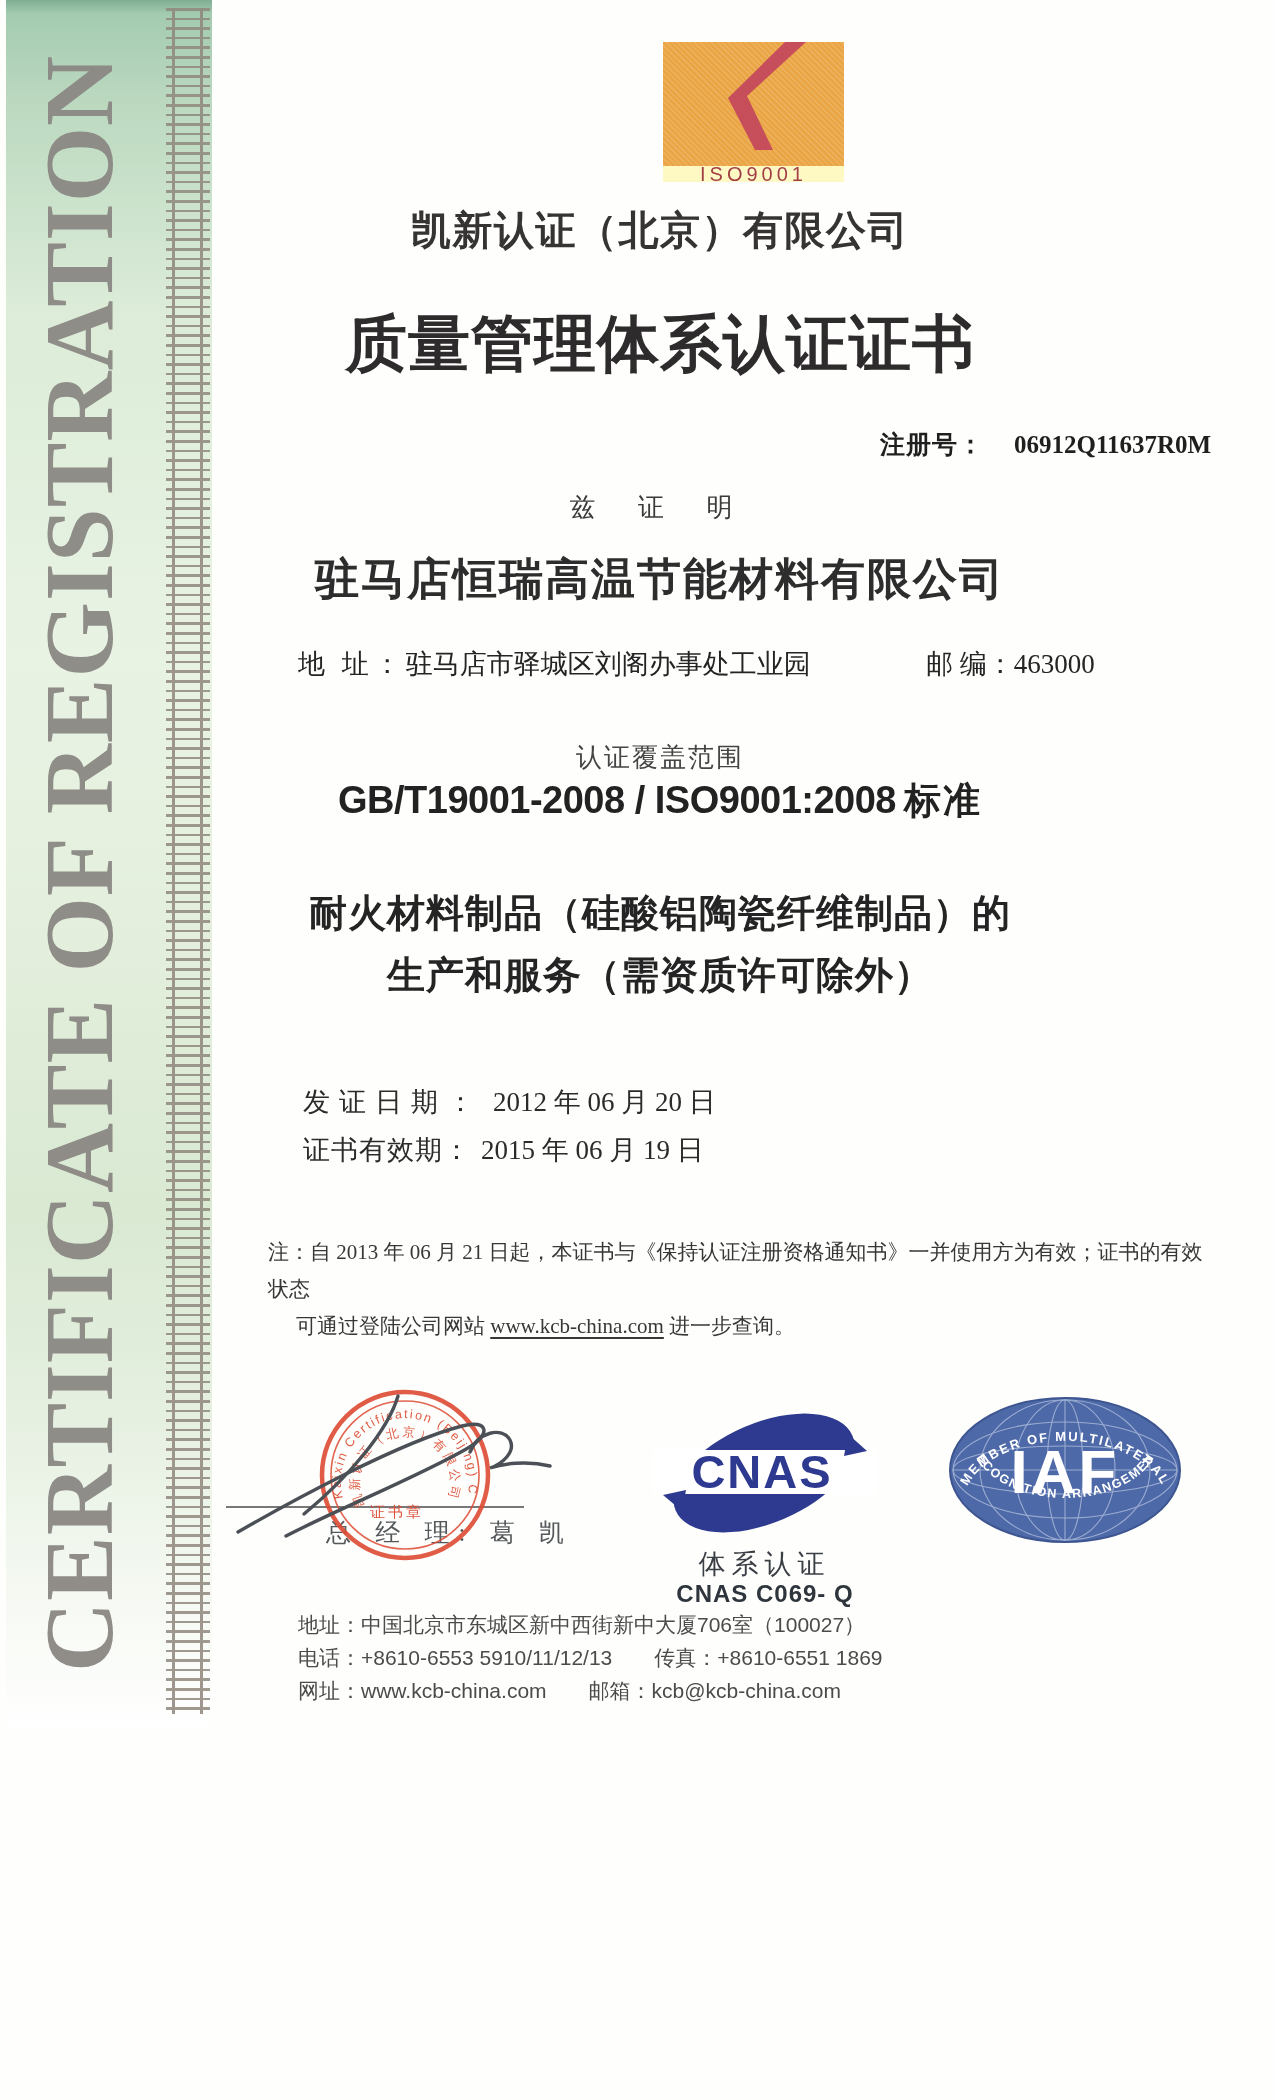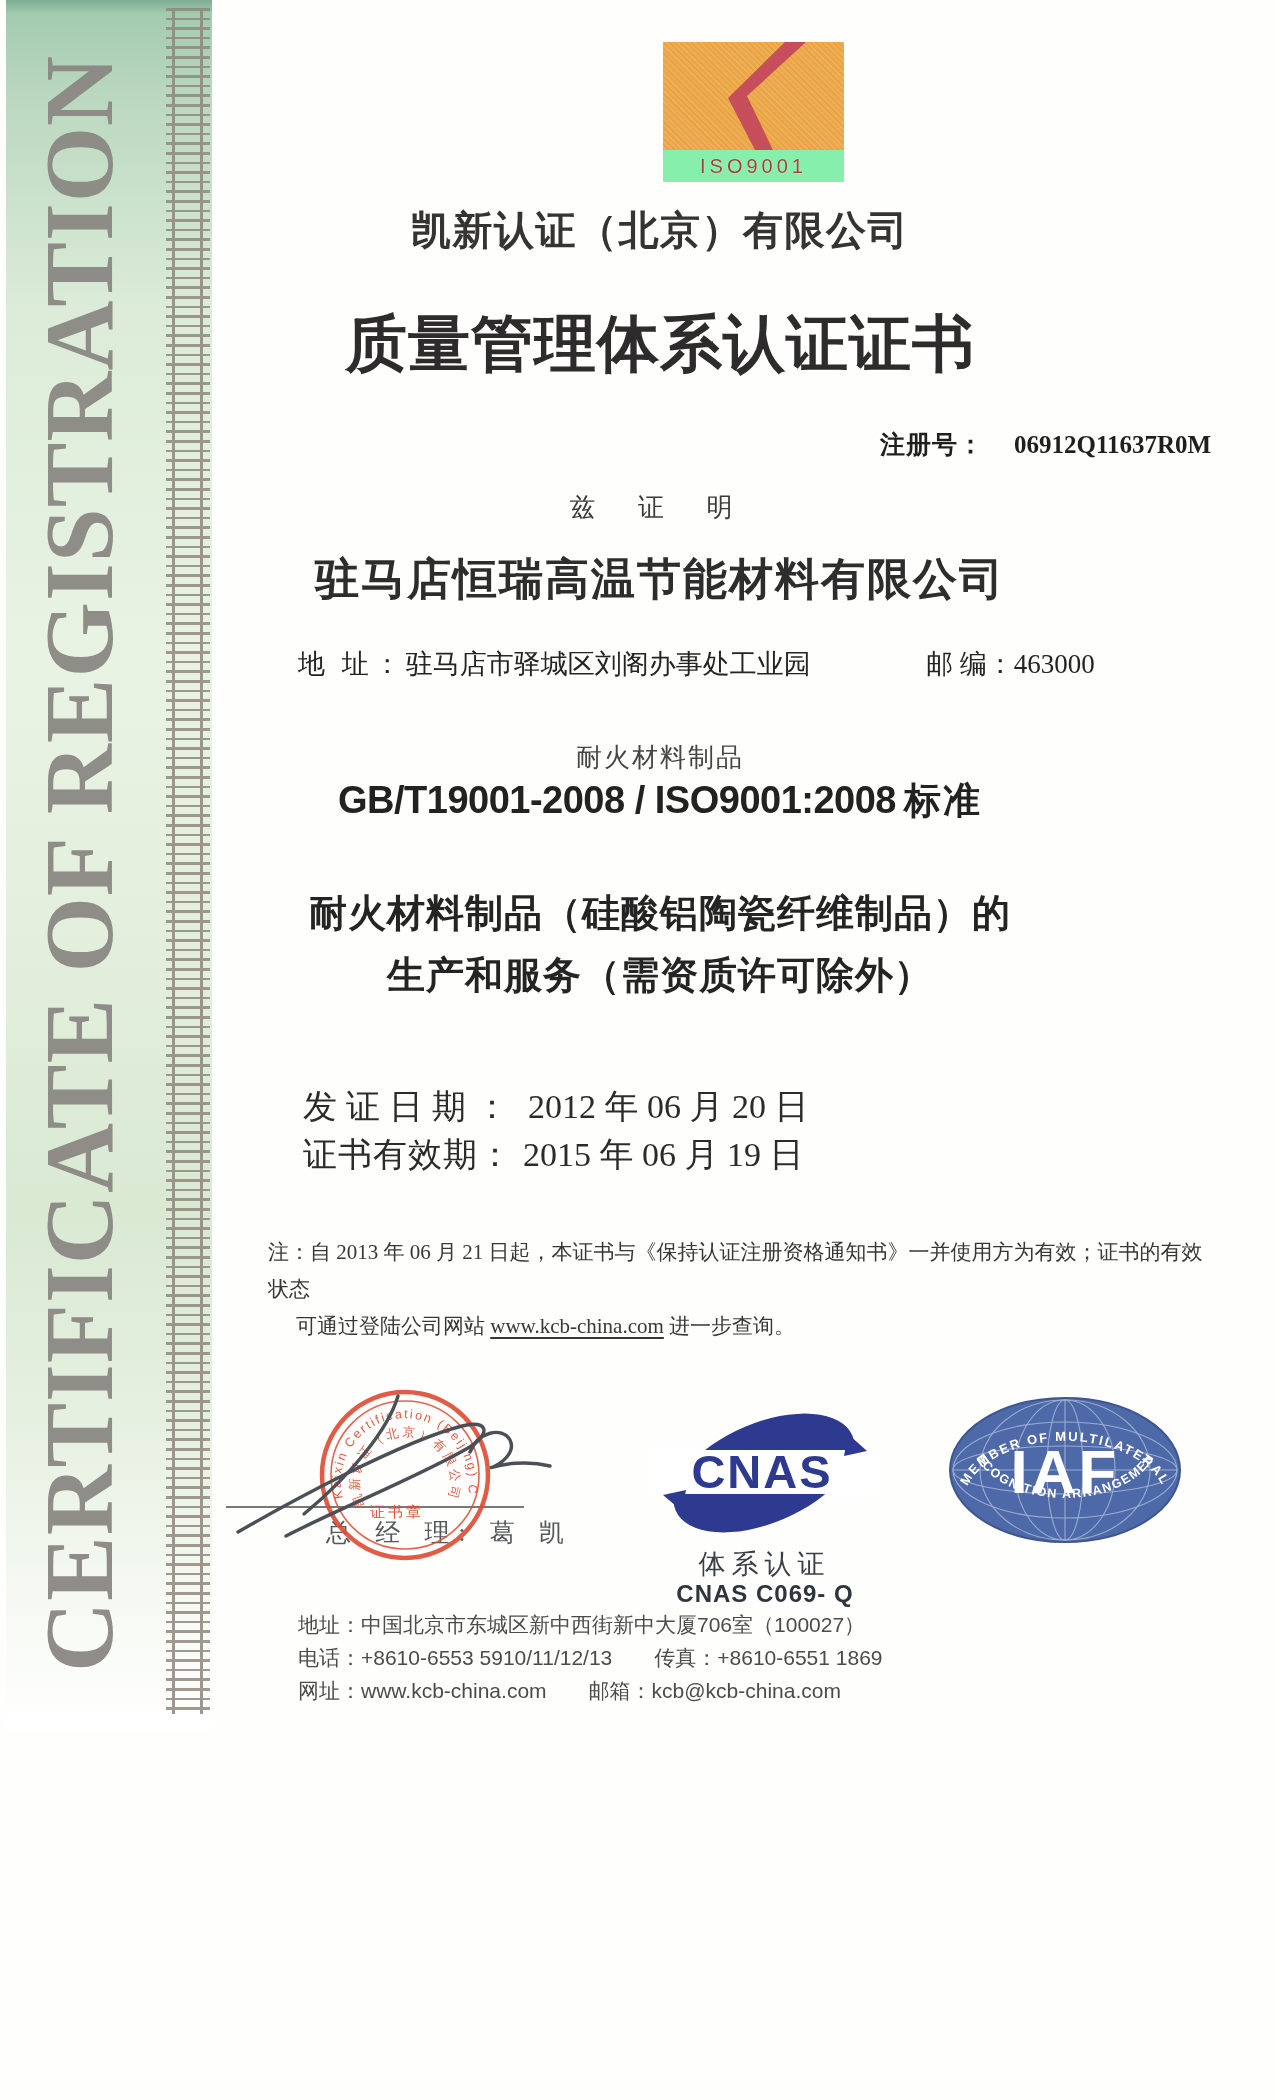--- a/index.html
+++ b/index.html
@@ -15,21 +15,21 @@
       repeating-linear-gradient(180deg,#90887e 0 2.6px,rgba(0,0,0,0) 2.6px 9.6px);}
   .banner-text{position:absolute;left:24px;top:1672px;width:1612px;height:128px;
     transform:rotate(-90deg);transform-origin:0 0;
     font-family:"Liberation Serif",serif;font-weight:bold;font-size:97px;letter-spacing:1px;
     color:#8b8884;opacity:.95;text-align:center;white-space:nowrap;}
   
   .iso-logo{position:absolute;left:663px;top:42px;width:181px;height:140px;}
   .iso-logo .box{position:absolute;inset:0;background:
       repeating-linear-gradient(45deg,rgba(255,255,255,.12) 0 2px,rgba(0,0,0,0) 2px 4px),
       #eaa442;}
-  .iso-logo .band{position:absolute;left:0;right:0;bottom:0;height:32px;background:#86efac;
+  .iso-logo .band{position:absolute;left:0;right:0;bottom:0;height:16px;background:#fef9c3;
       display:flex;align-items:center;justify-content:center;
       font-family:"Liberation Sans",sans-serif;font-size:20px;letter-spacing:4px;
       color:#a33f3c;text-shadow:0 0 1px #fff;}
   .iso-logo svg{position:absolute;left:0;top:0;}
   
   .cline{position:absolute;left:170px;width:980px;text-align:center;white-space:nowrap;}
   .org-name{top:203px;font-size:40px;font-weight:bold;letter-spacing:1.5px;color:#363433;}
   .cert-title{top:258px;font-size:62px;font-weight:bold;letter-spacing:1px;color:#2d2b2b;margin-top:44px;}
   .reg-line{position:absolute;left:880px;top:428px;font-size:25px;font-weight:bold;color:#201f1f;white-space:nowrap;}
   .reg-line .lbl{letter-spacing:1px;margin-right:30px;}
@@ -39,21 +39,21 @@
   .addr-line{position:absolute;left:298px;top:646px;font-size:27px;color:#242424;white-space:nowrap;}
   .addr-line .lbl{letter-spacing:5px;}
   .post-line{position:absolute;left:926px;top:646px;font-size:27px;color:#242424;white-space:nowrap;}
   .conform{top:740px;font-size:26px;letter-spacing:2px;color:#454545;}
   .standard{top:776px;font-family:"Liberation Sans",sans-serif;font-weight:bold;
             font-size:38px;letter-spacing:-0.5px;color:#222;text-align:center;}
   .standard .suffix{font-family:"Liberation Serif",serif;font-size:37px;letter-spacing:2px;margin-left:8px;}
   .scope-label{top:850px;font-size:26px;letter-spacing:3px;color:#3f3f3f;}
   .scope1{top:888px;font-size:38px;font-weight:bold;letter-spacing:1px;color:#242424;}
   .scope2{top:950px;font-size:38px;font-weight:bold;letter-spacing:1px;color:#242424;}
-  .date-line{position:absolute;left:303px;font-size:34px;color:#2b2b2b;white-space:nowrap;}
+  .date-line{position:absolute;left:303px;font-size:27px;color:#2b2b2b;white-space:nowrap;}
   .issue{top:1084px;}
   .valid{top:1132px;}
   .issue .lbl{letter-spacing:9px;}
   .valid .lbl{letter-spacing:1px;}
   .date-line .val{margin-left:10px;}
   .note{position:absolute;left:268px;top:1234px;width:940px;font-size:21px;line-height:37px;color:#373737;}
   .note .l2{margin-left:28px;}
   .note .url{text-decoration:underline;text-underline-offset:4px;}
   
   .sig-line{position:absolute;left:226px;top:1506px;width:298px;height:2px;background:#787878;}
@@ -101,21 +101,21 @@
   <div class="cline hereby">兹 证 明</div>
   <div class="cline company">驻马店恒瑞高温节能材料有限公司</div>
 
   <div class="addr-line">
     <span class="lbl">地 址：</span><span>驻马店市驿城区刘阁办事处工业园</span>
   </div>
   <div class="post-line">
     <span>邮 编：</span><span>463000</span>
   </div>
 
-  <div class="cline conform">耐火材料制品</div>
+  <div class="cline conform">认证覆盖范围</div>
   <div class="cline standard">
     <span>GB/T19001-2008 / ISO9001:2008</span><span class="suffix">标准</span>
   </div>
   <div class="cline scope1">耐火材料制品（硅酸铝陶瓷纤维制品）的</div>
   <div class="cline scope2">生产和服务（需资质许可除外）</div>
 
   <div class="date-line issue">
     <span class="lbl">发证日期：</span><span class="val">2012 年 06 月 20 日</span>
   </div>
   <div class="date-line valid">

